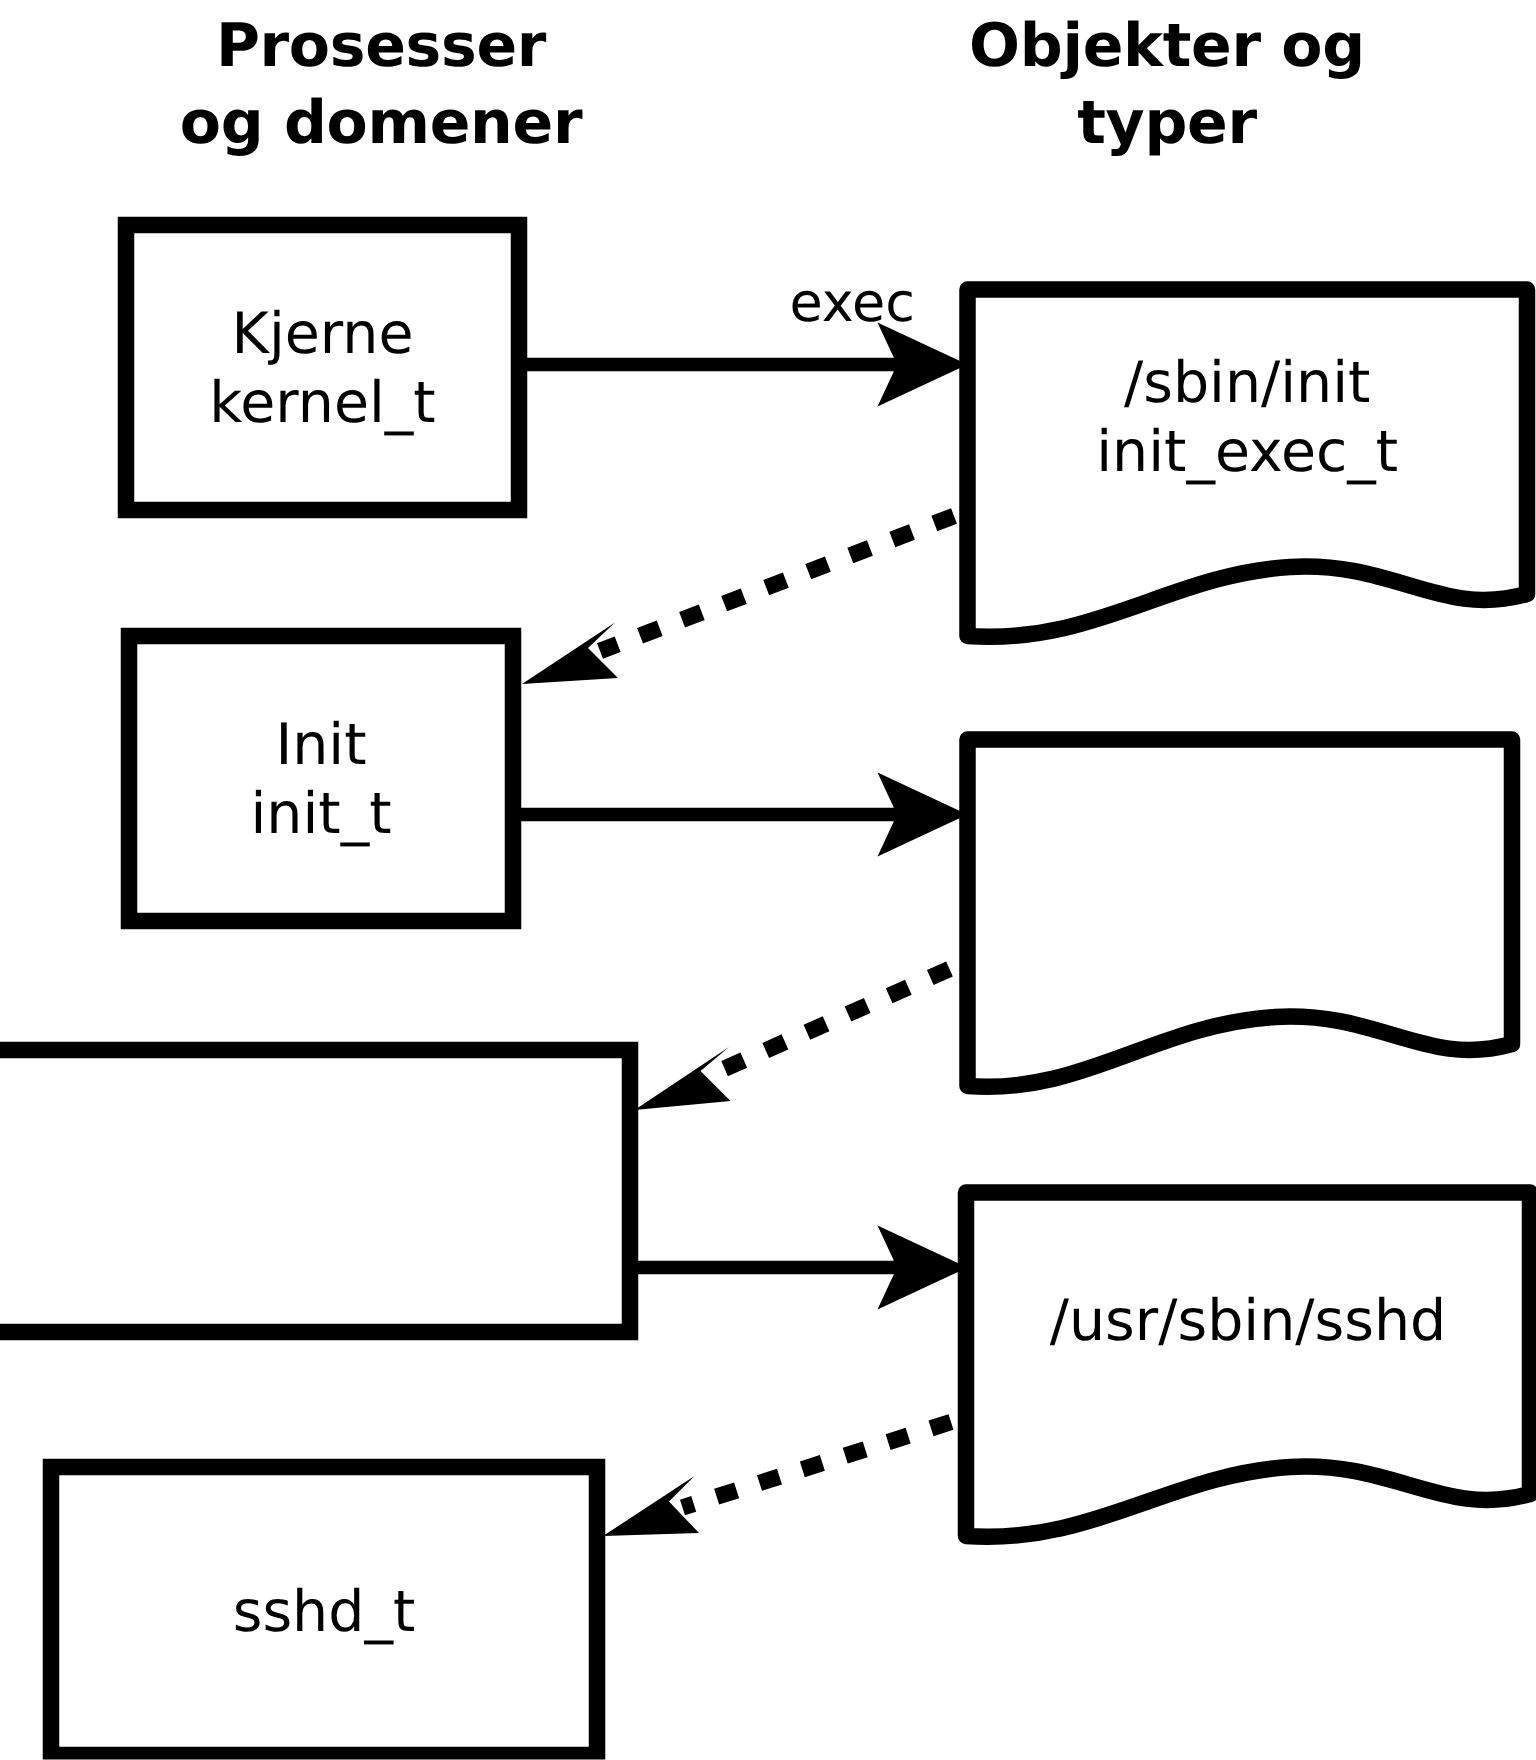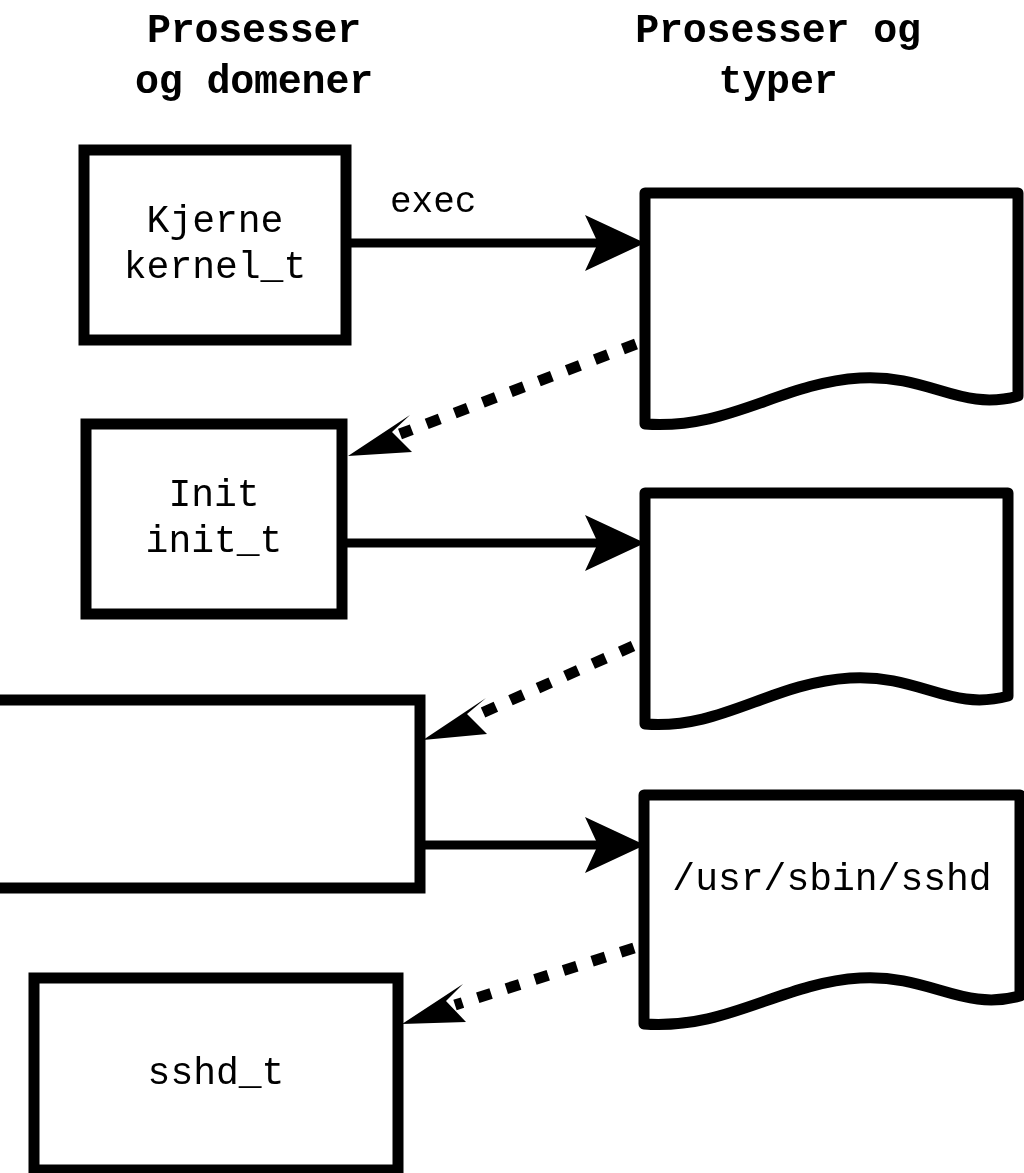--- a/index.html
+++ b/index.html
@@ -12,21 +12,20 @@
     width: 1024px;
     height: 1173px;
     font-family: "DejaVu Sans", "Liberation Sans", sans-serif;
     color: #000000;
     overflow: hidden;
   }
   #diagram-root {
     position: relative;
     width: 1024px;
     height: 892px;
-    font-family: Liberation Mono, monospace;
   }
   svg.canvas {
     position: absolute;
     top: 0;
     left: 0;
     width: 1024px;
     height: 1173px;
   }
   
   .layer {
@@ -60,21 +59,21 @@
     text-align: center;
     font-size: 38px;
     line-height: 1.22;
   }
   .node-label .l1, .node-label .l2 { display: block; white-space: nowrap; }
 
   .edge-label {
     position: absolute;
     font-size: 36px;
     line-height: 1;
-    text-align: left;
+    text-align: right;
     white-space: nowrap;
   }
 </style>
 </head>
 <body>
 
 <div id="diagram-root">
 
   <svg class="canvas" viewBox="0 0 1024 1173" xmlns="http://www.w3.org/2000/svg">
 
@@ -137,40 +136,44 @@
       <polygon points="402,1024 466,1022 446,1001 463,984" fill="#000000"></polygon>
     </g>
 
   </svg>
 
   <div class="layer">
 
     <div class="col-header" id="header-left">Prosesser
 og domener</div>
 
-    <div class="col-header" id="header-right">Prosesser og
+    <div class="col-header" id="header-right">Objekter og
 typer</div>
 
     <div class="node-label" style="left:86px; top:424px; width:256px; height:190px;">
       <span class="l1">Init</span>
       <span class="l2">init_t</span>
     </div>
 
     <div class="node-label" style="left:84px; top:150px; width:262px; height:190px;">
       <span class="l1">Kjerne</span>
       <span class="l2">kernel_t</span>
     </div>
 
     <div class="node-label" style="left:-12px; top:700px; width:432px; height:188px;">
     </div>
 
     <div class="node-label" style="left:34px; top:978px; width:364px; height:192px;">
       <span class="l2">sshd_t</span>
     </div>
 
+    <div class="node-label" style="left:645px; top:193px; width:373px; height:170px;">
+      <span class="l1">/sbin/init</span>
+      <span class="l2">init_exec_t</span>
+    </div>
 
 
     <div class="node-label" style="left:644px; top:795px; width:376px; height:170px;justify-content:center;">
       <span class="l1">/usr/sbin/sshd</span>
     </div>
 
     <div class="edge-label" style="left:390px; top:185px; width:220px;">exec</div>
 
   </div>
 </div>

